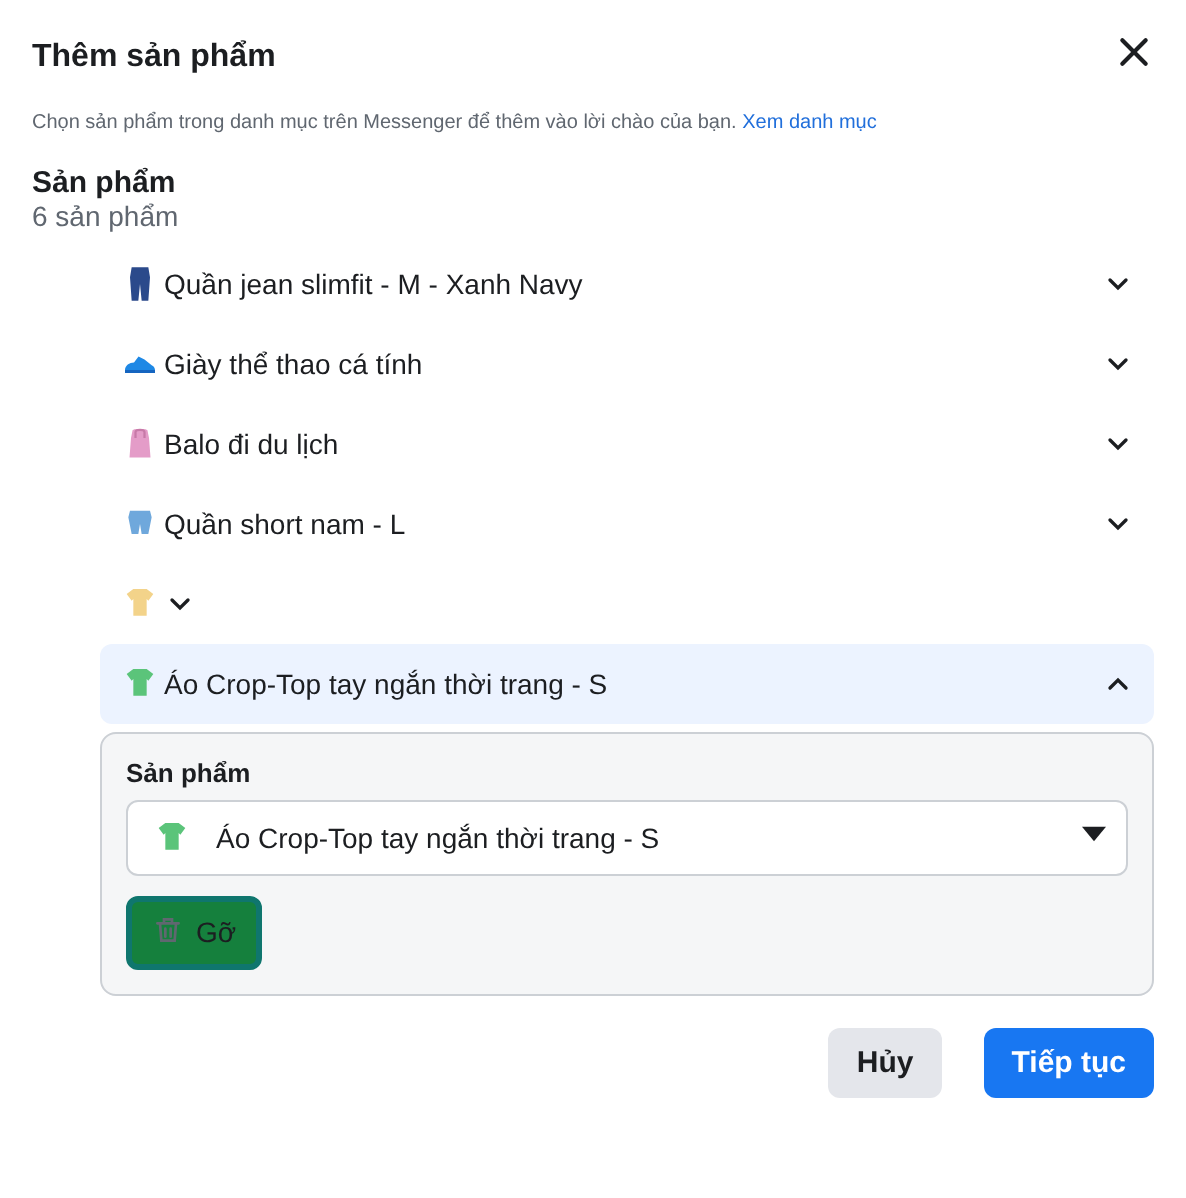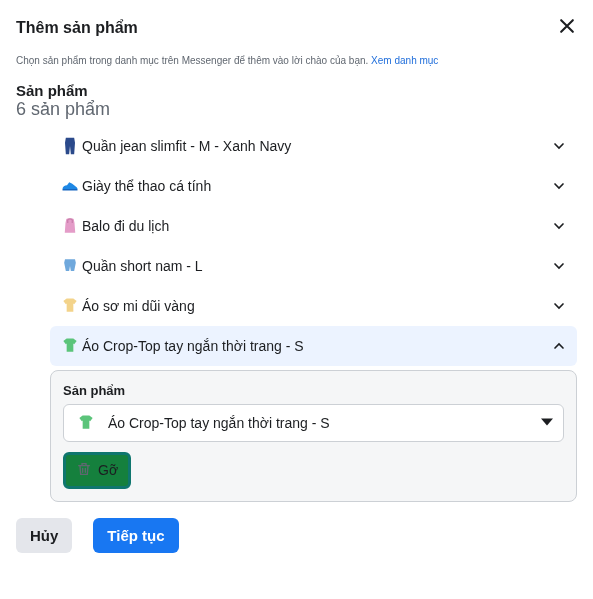--- a/index.html
+++ b/index.html
@@ -35,21 +35,21 @@
   }
   .link {
     color: #216fdb;
     cursor: pointer;
   }
   .section-title {
     font-size: 15px;
     font-weight: 700;
   }
   .section-sub {
-    font-size: 18px;
+    font-size: 14px;
     color: #606770;
     margin-bottom: 6px;
   }
   .list {
     margin-left: 34px;
   }
   .row {
     display: flex;
     align-items: center;
     padding: 8px 10px 8px 8px;
@@ -113,20 +113,21 @@
     border: 3px solid #0f766e;
     border-radius: 6px;
     padding: 6px 10px;
     font-size: 14px;
     color: #1c1e21;
     cursor: pointer;
   }
   .remove-btn svg { width: 16px; height: 16px; stroke: #606770; }
   .footer {
     display: flex;
+    justify-content: flex-end;
     gap: 8px;
     margin-top: 16px;
   }
   .btn {
     border: none;
     border-radius: 6px;
     padding: 9px 14px;
     font-size: 15px;
     font-weight: 600;
     cursor: pointer;
@@ -221,21 +222,20 @@
         </svg>
     </div>
   </div>
 
   <div class="row">
     <div class="thumb">
       <svg viewBox="0 0 24 24" width="22" height="20">
           <path fill="#f3d38a" d="M4 6l4-3h8l4 3-3 4-1-1v10H8V9l-1 1z"></path>
         </svg>
     </div>
-    <div class="row-label">Áo sơ mi dũi vàng</div>
     <div class="chev">
       <svg viewBox="0 0 24 24" fill="none" stroke-width="2.5" stroke-linecap="round">
           <path d="M6 9l6 6 6-6"></path>
         </svg>
     </div>
   </div>
 
   <div class="row expanded">
     <div class="thumb">
       <svg viewBox="0 0 24 24" width="22" height="20">

